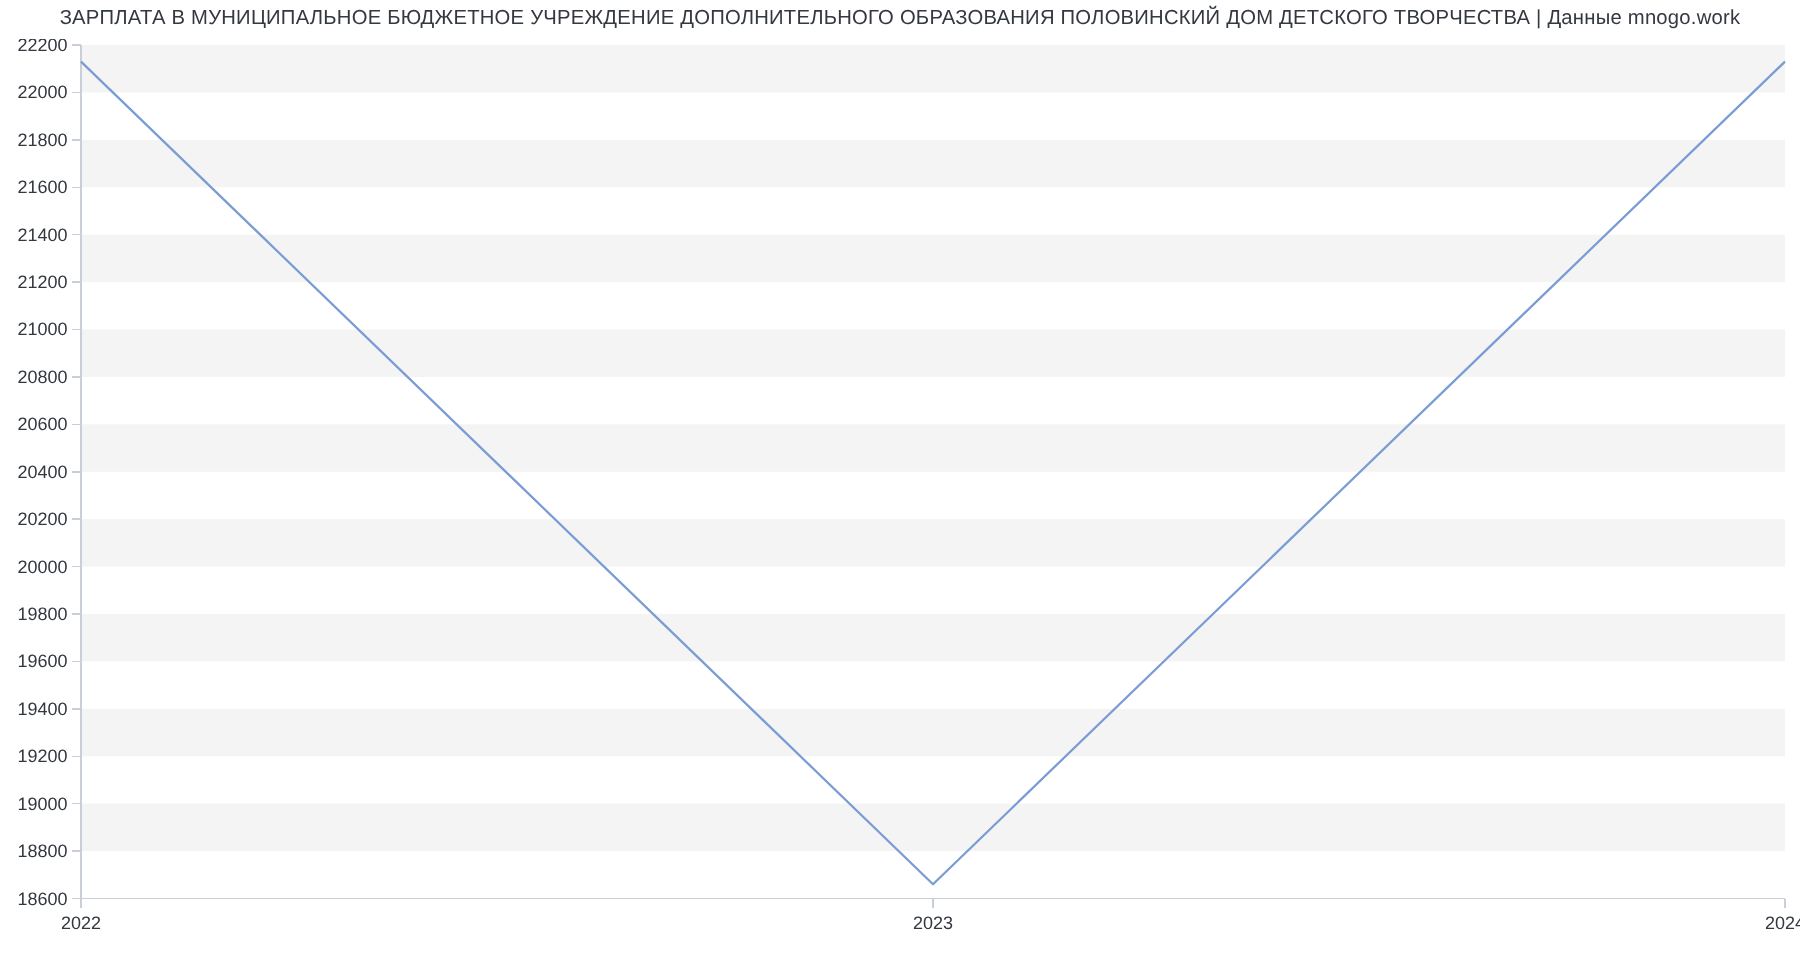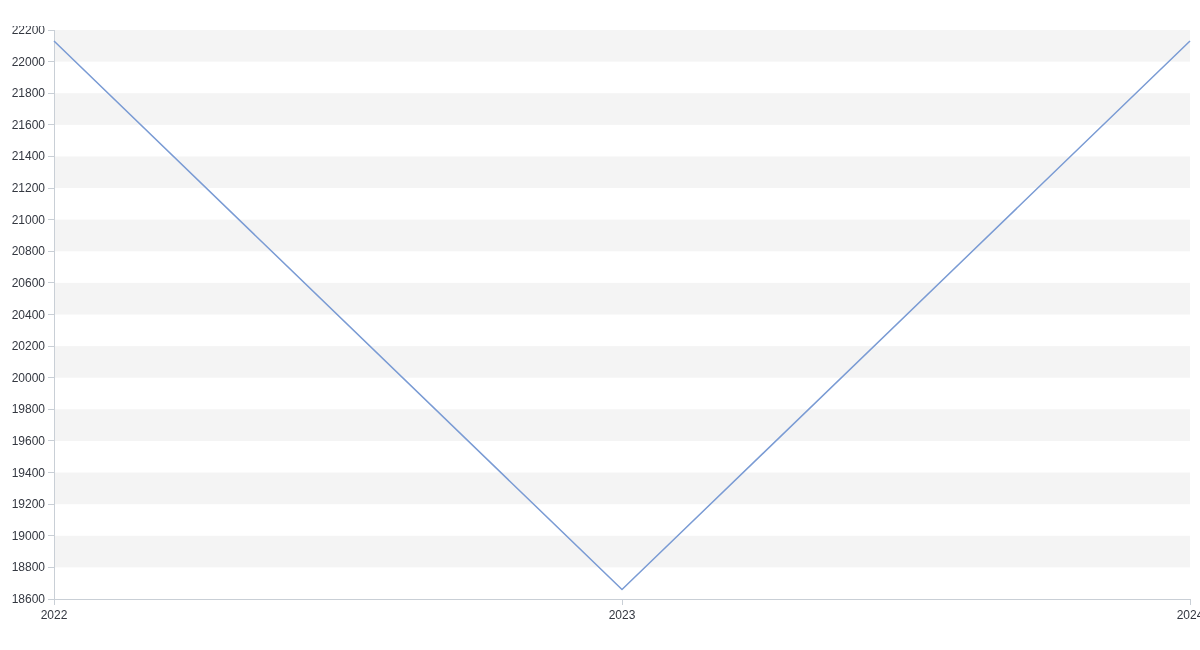--- a/index.html
+++ b/index.html
@@ -51,20 +51,21 @@
     fill: none;
     stroke: #7a9bd4;
     stroke-width: 1.5;
     stroke-linejoin: round;
   }
 </style>
 </head>
 <body>
 
 <div class="chart-wrap">
+  <div class="title">ЗАРПЛАТА В МУНИЦИПАЛЬНОЕ БЮДЖЕТНОЕ УЧРЕЖДЕНИЕ  ДОПОЛНИТЕЛЬНОГО ОБРАЗОВАНИЯ ПОЛОВИНСКИЙ ДОМ ДЕТСКОГО ТВОРЧЕСТВА | Данные mnogo.work</div>
   <svg class="plot" width="1200" height="624">
       <rect x="54" y="509.77777777777777" width="1136" height="31.611111111111143" class="grid-band"></rect>
       <rect x="54" y="446.55555555555554" width="1136" height="31.611111111111143" class="grid-band"></rect>
       <rect x="54" y="383.33333333333337" width="1136" height="31.611111111111086" class="grid-band"></rect>
       <rect x="54" y="320.1111111111111" width="1136" height="31.611111111111143" class="grid-band"></rect>
       <rect x="54" y="256.88888888888886" width="1136" height="31.611111111111143" class="grid-band"></rect>
       <rect x="54" y="193.66666666666669" width="1136" height="31.611111111111086" class="grid-band"></rect>
       <rect x="54" y="130.44444444444446" width="1136" height="31.611111111111086" class="grid-band"></rect>
       <rect x="54" y="67.22222222222223" width="1136" height="31.611111111111086" class="grid-band"></rect>
       <rect x="54" y="4" width="1136" height="31.611111111111086" class="grid-band"></rect>

